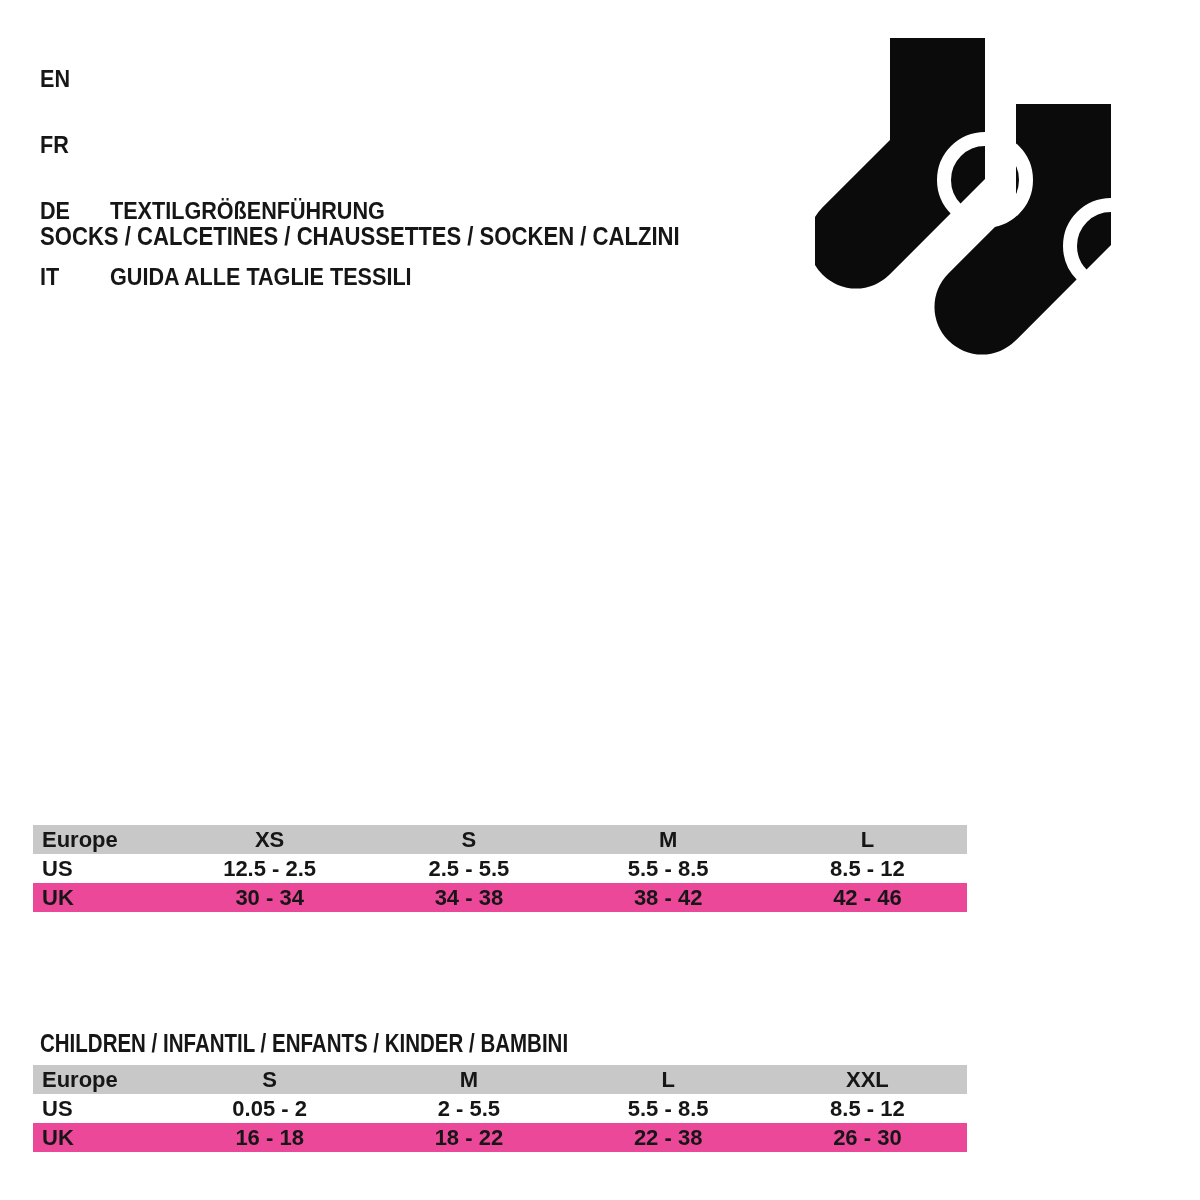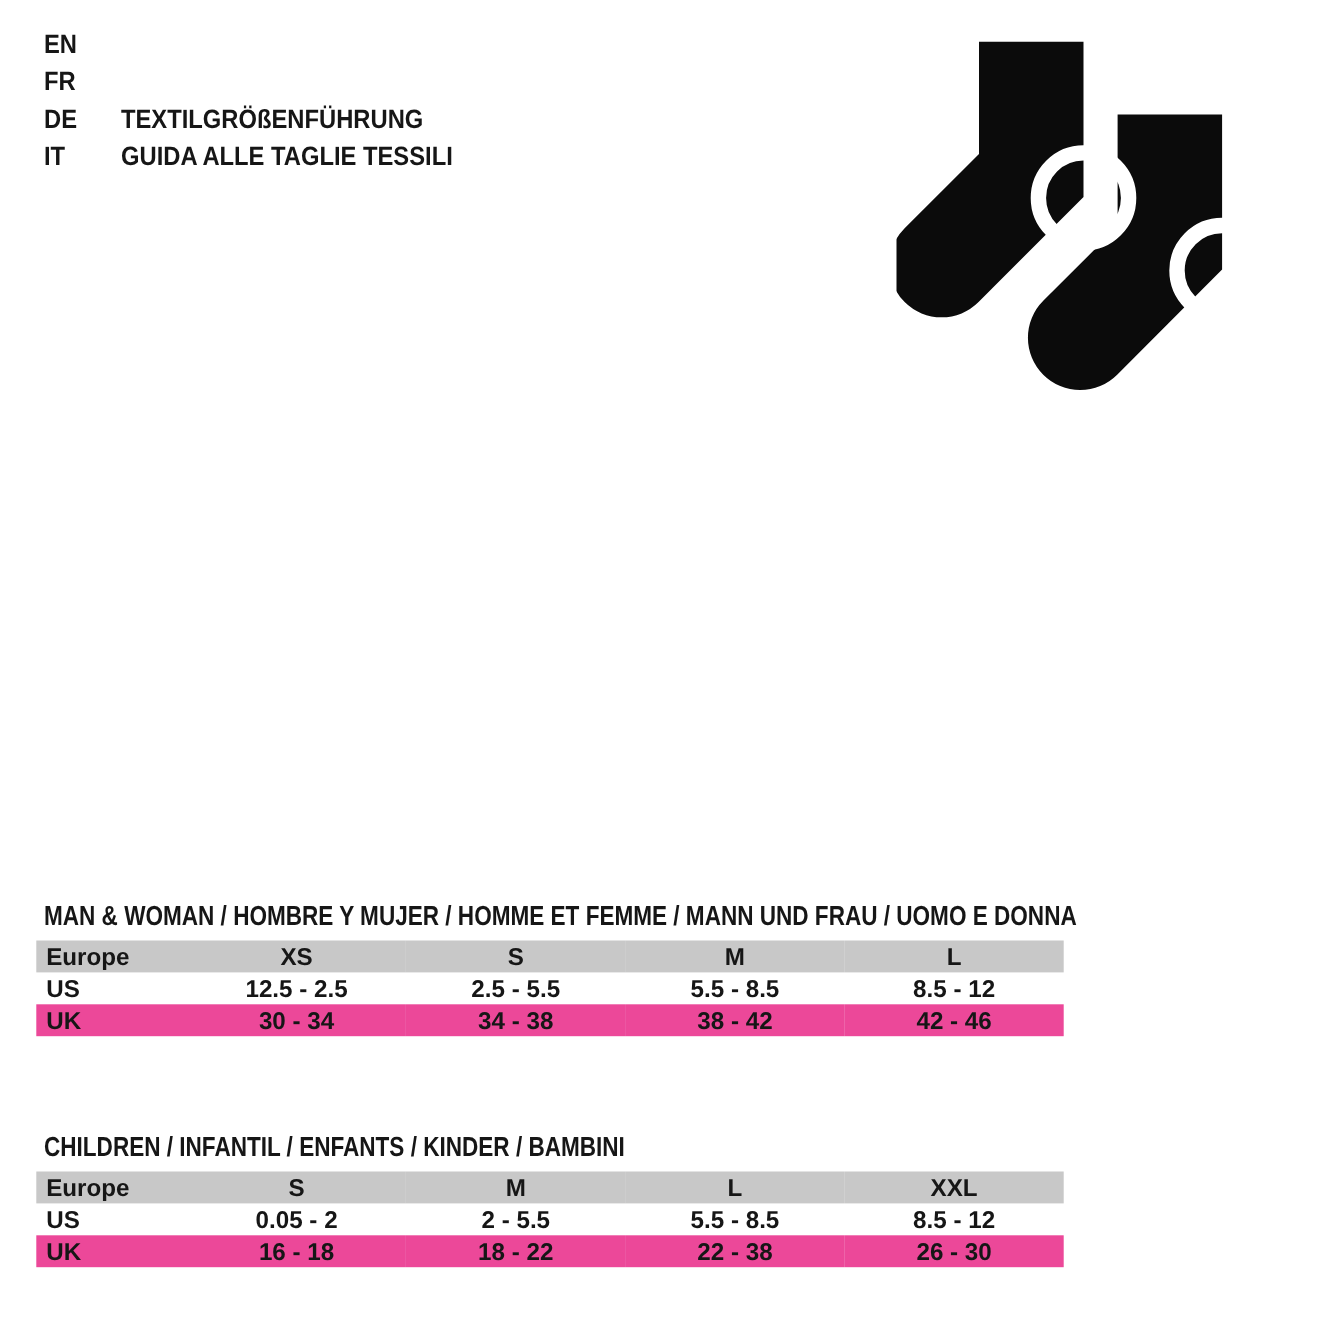--- a/index.html
+++ b/index.html
@@ -18,21 +18,21 @@
   }
 
   
   .cx90, .cx85, .cx82 { display: inline-block; white-space: nowrap; transform-origin: 0 50%; }
   .cx90 { transform: scaleX(0.90); }
   .cx85 { transform: scaleX(0.85); }
   .cx82 { transform: scaleX(0.82); }
 
   
   .lang-block { position: absolute; left: 40px; top: 27px; }
-  .lang-row { display: flex; align-items: flex-start; height: 34px; }
+  .lang-row { display: flex; align-items: flex-end; height: 34px; margin-top: 32px; }
   .lang-code { flex: 0 0 70px; font-size: 24px; font-weight: 700; }
   .lang-label { font-size: 24px; font-weight: 700; }
 
   
   .product-line {
     position: absolute; left: 40px; top: 221px;
     font-size: 26px; font-weight: 700; white-space: nowrap;
   }
 
   
@@ -75,34 +75,34 @@
     <div class="lang-row">
       <span class="lang-code"><span class="cx90">DE</span></span>
       <span class="lang-label"><span class="cx90">TEXTILGRÖßENFÜHRUNG</span></span>
     </div>
     <div class="lang-row">
       <span class="lang-code"><span class="cx90">IT</span></span>
       <span class="lang-label"><span class="cx90">GUIDA ALLE TAGLIE TESSILI</span></span>
     </div>
   </div>
 
+  <div class="product-line">
+    <span class="cx85">SOCKS / CALCETINES / CHAUSSETTES / SOCKEN / CALZINI</span>
+  </div>
 
   <svg class="socks-svg" width="350" height="345" viewBox="0 0 350 345" aria-hidden="true">
     <path fill="#0b0b0b" d="M75 8 H170 V149 L74.6 244.6 A47.5 47.5 0 0 1 7.4 177.4 L75 110 Z"></path>
     <g transform="translate(126,66)">
       <path fill="#0b0b0b" d="M75 8 H170 V149 L74.6 244.6 A47.5 47.5 0 0 1 7.4 177.4 L75 110 Z"></path>
     </g>
     <circle cx="170" cy="150" r="41" fill="none" stroke="#ffffff" stroke-width="14"></circle>
     <circle cx="296" cy="216" r="41" fill="none" stroke="#ffffff" stroke-width="14"></circle>
   </svg>
 
   <section class="section section-1">
-    <h2 class="section-title">
-      <span class="cx82">MAN &amp; WOMAN / HOMBRE Y MUJER / HOMME ET FEMME / MANN UND FRAU / UOMO E DONNA</span>
-    </h2>
     <table class="size-table">
       <tbody>
         <tr class="hdr">
           <td class="c0">Europe</td>
           <td>XS</td>
           <td>S</td>
           <td>M</td>
           <td>L</td>
         </tr>
         <tr>

